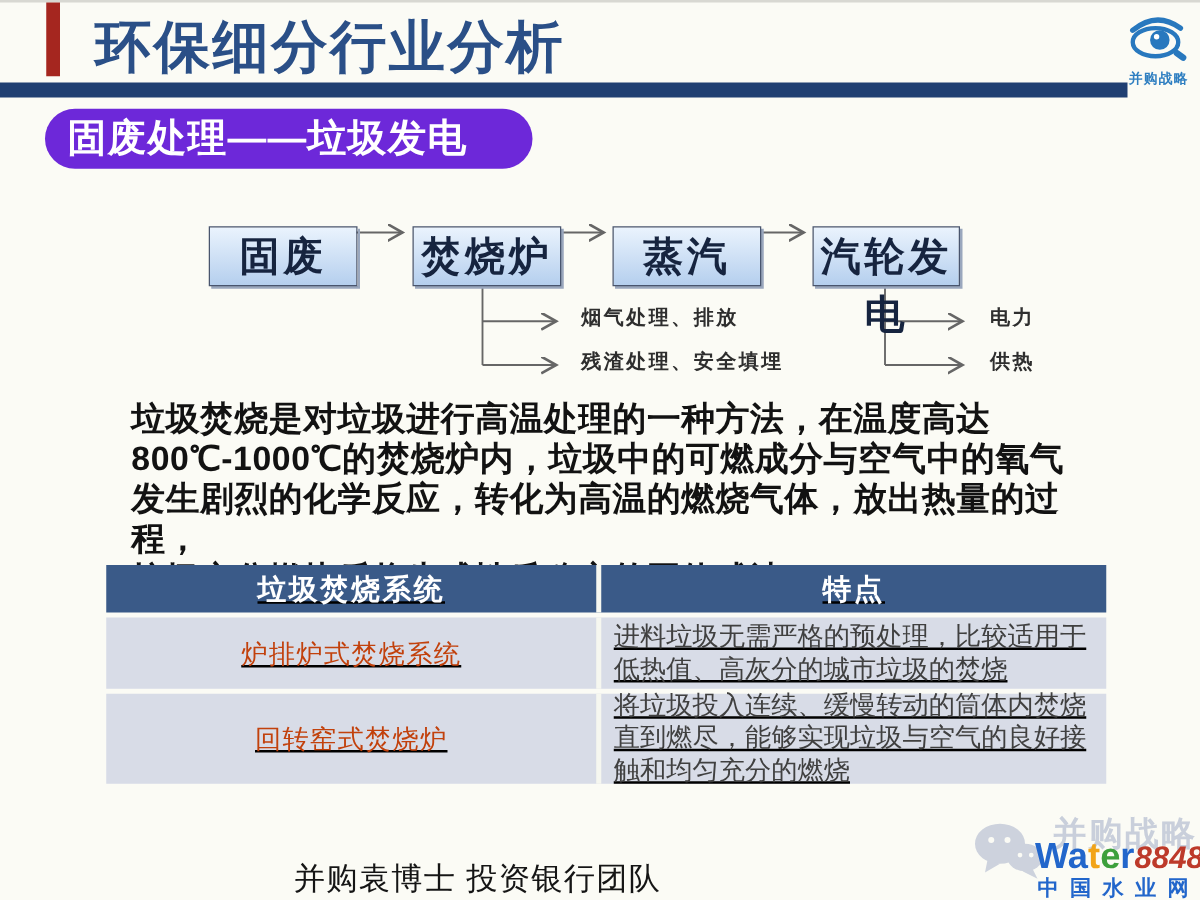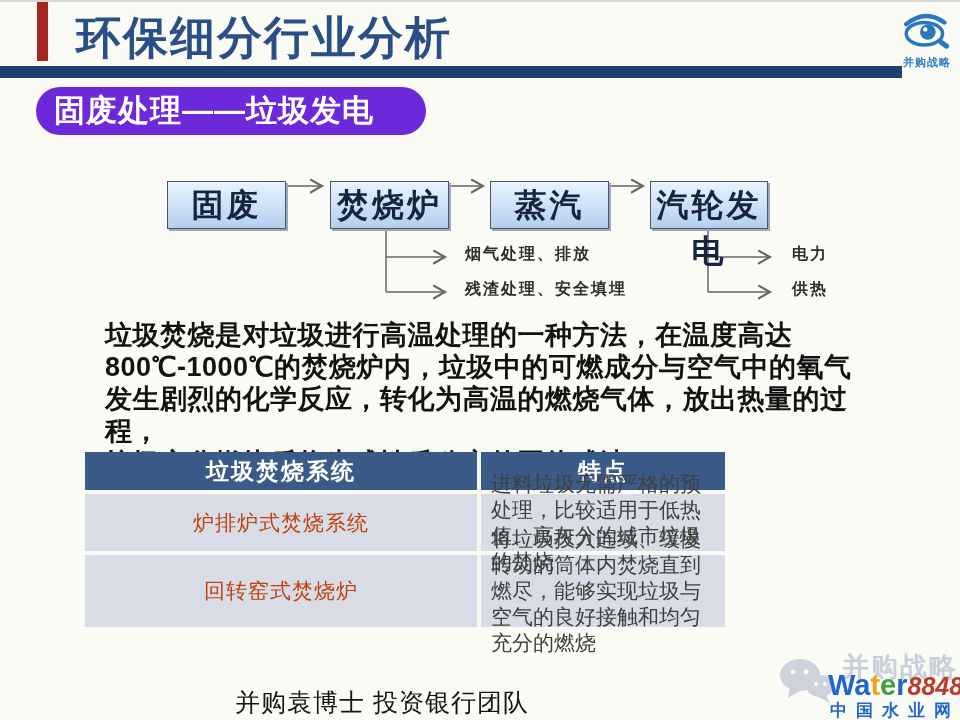--- a/index.html
+++ b/index.html
@@ -36,21 +36,21 @@
   .fl0{left:465px;top:242px;}
   .fl1{left:465px;top:277px;}
   .fl2{left:792px;top:242px;}
   .fl3{left:792px;top:277px;}
 
   
   .para{position:absolute;left:105px;top:317px;width:790px;color:#121212;
         font-size:27px;font-weight:700;line-height:32px;letter-spacing:0.5px;}
 
   
-  .tbl{position:absolute;left:85px;top:450px;width:640px;}
+  .tbl{position:absolute;left:85px;top:450px;width:800px;text-decoration:underline;}
   .thead{display:flex;height:38px;color:#ffffff;font-weight:bold;font-size:23px;}
   .thead .c1{flex:0 0 392px;border-right:4px solid #f6f7f0;display:flex;align-items:center;justify-content:center;letter-spacing:2px;}
   .thead .c2{flex:1;display:flex;align-items:center;justify-content:center;letter-spacing:2px;}
   .trow{display:flex;background:#d8dce7;margin-top:4px;}
   .trow .c1{flex:0 0 392px;border-right:4px solid #f6f7f0;display:flex;align-items:center;
             justify-content:center;font-size:21px;color:#c2410c;letter-spacing:1px;}
   .trow .c2{flex:1;display:flex;align-items:center;font-size:21px;color:#404040;
             line-height:26px;padding:6px 12px 6px 10px;box-sizing:border-box;}
   .r0{height:57px;} .r1{height:52px;} .r2{height:72px;}
 

